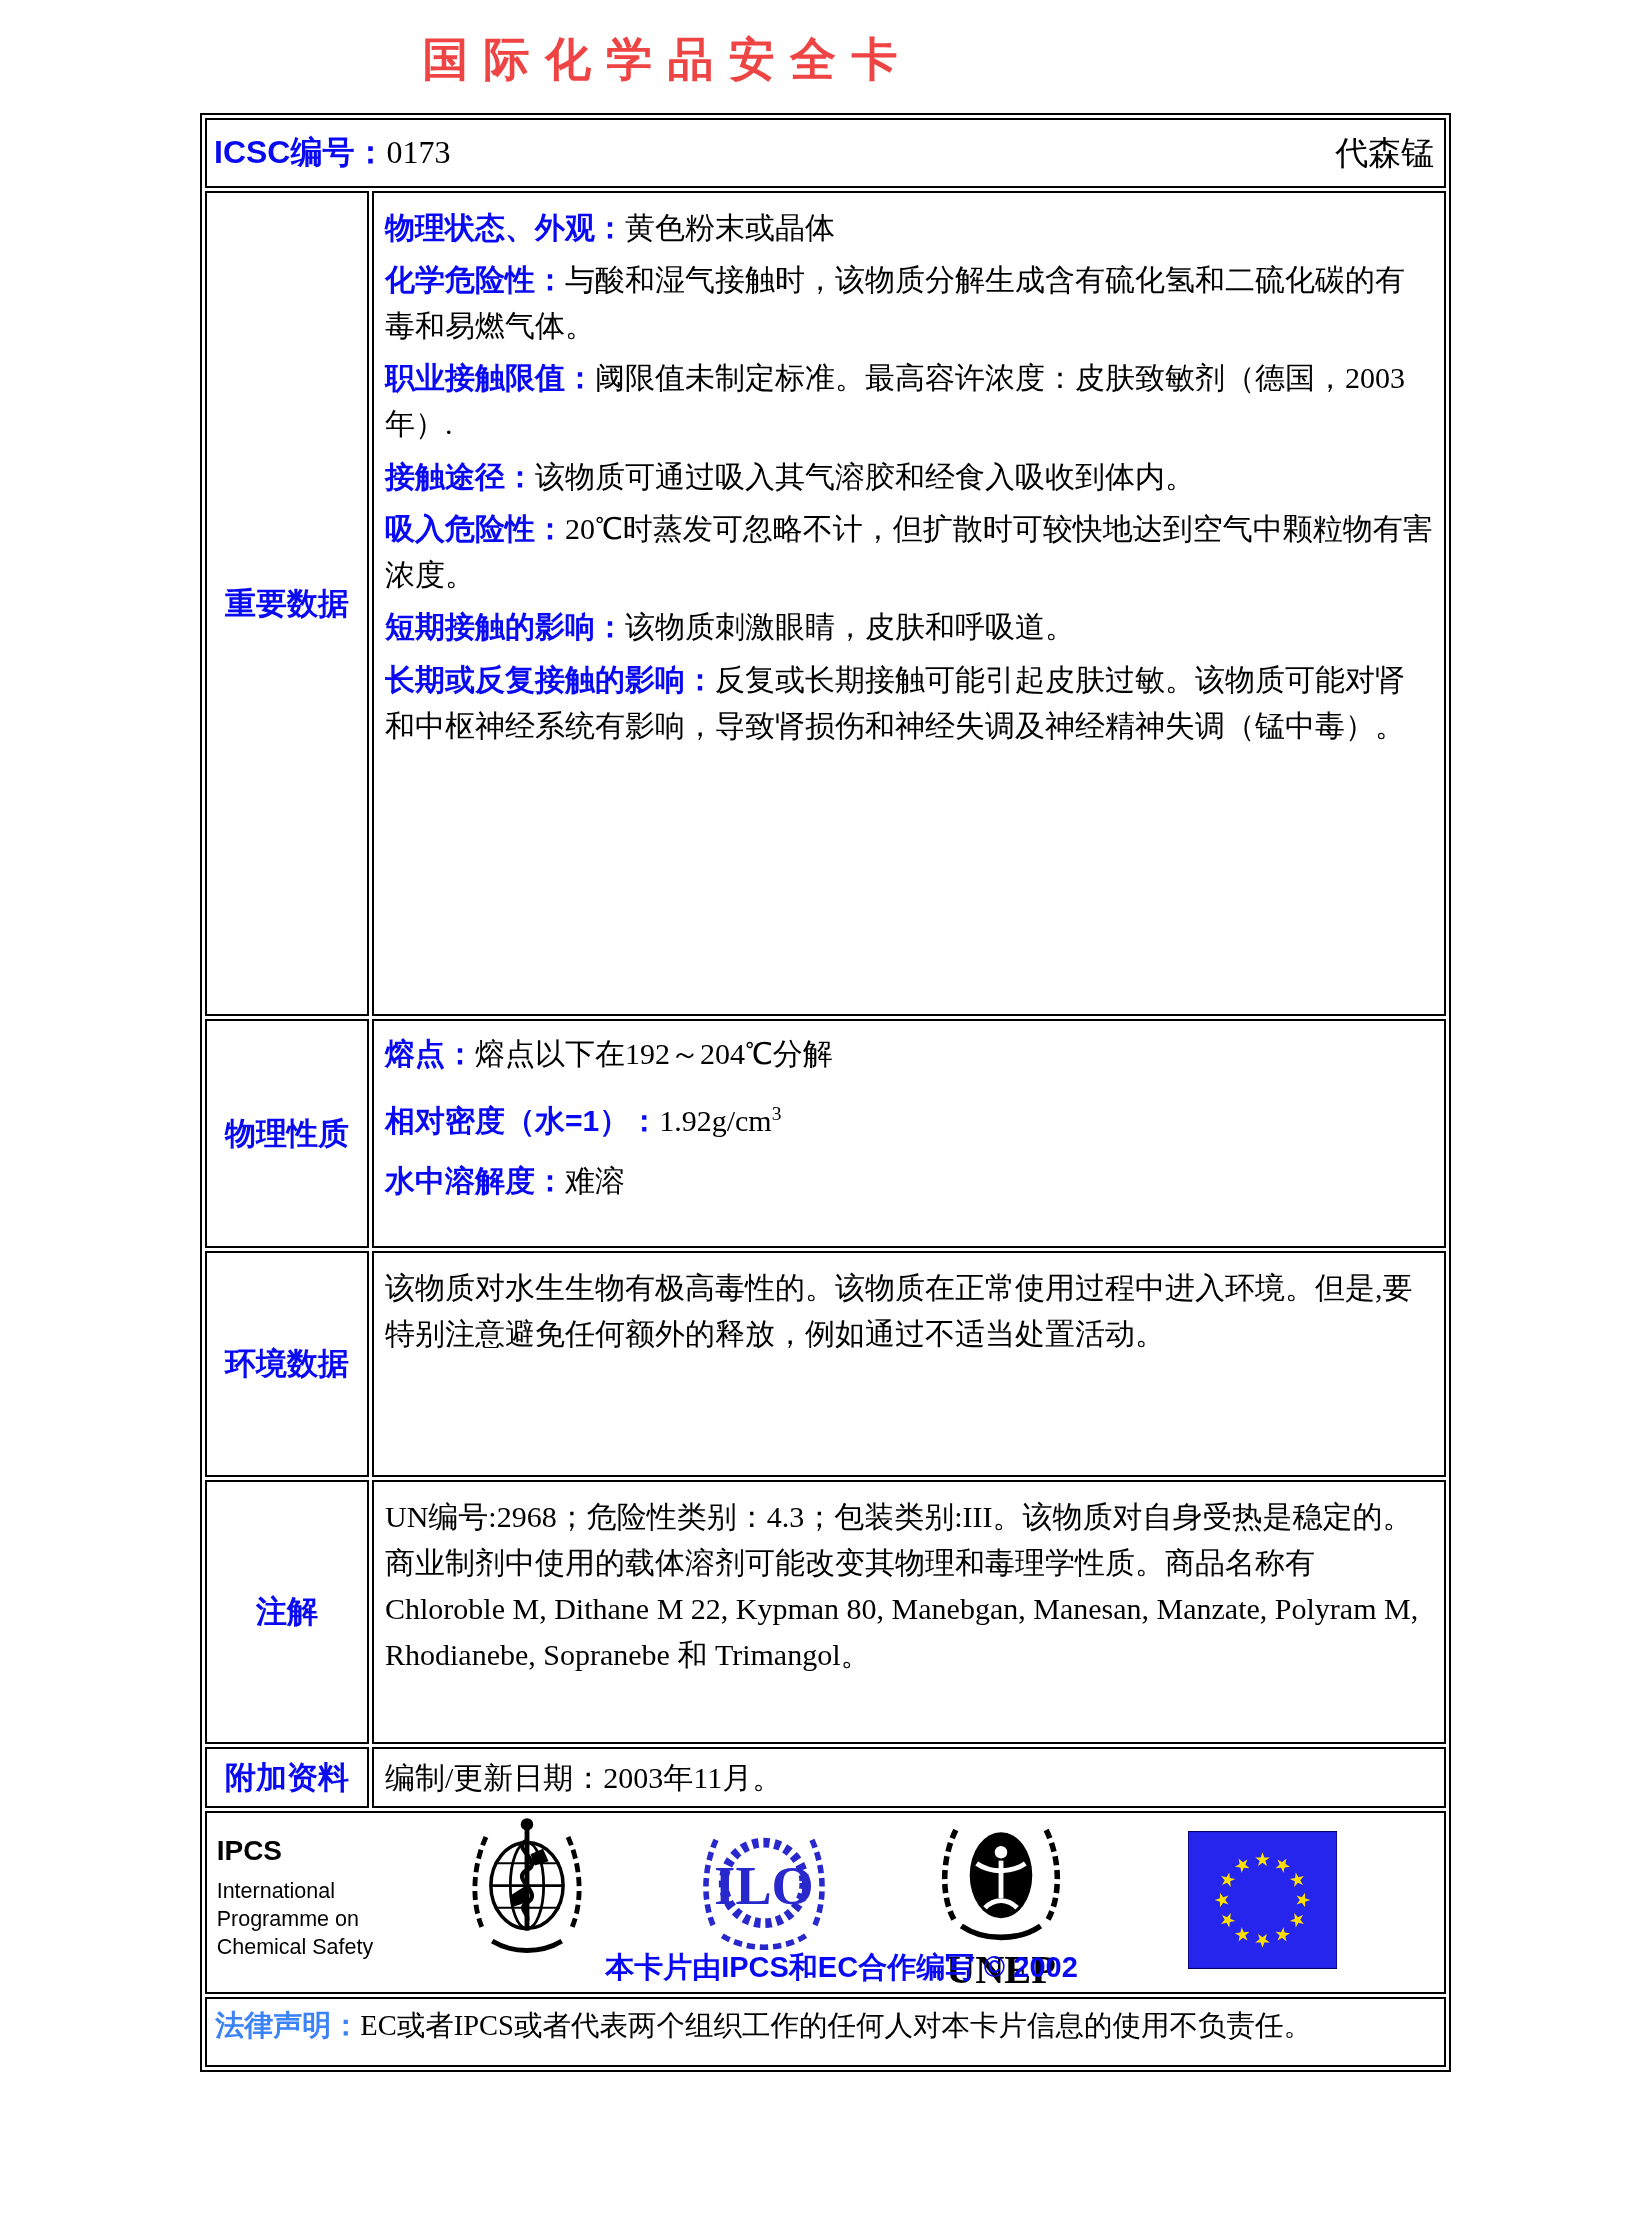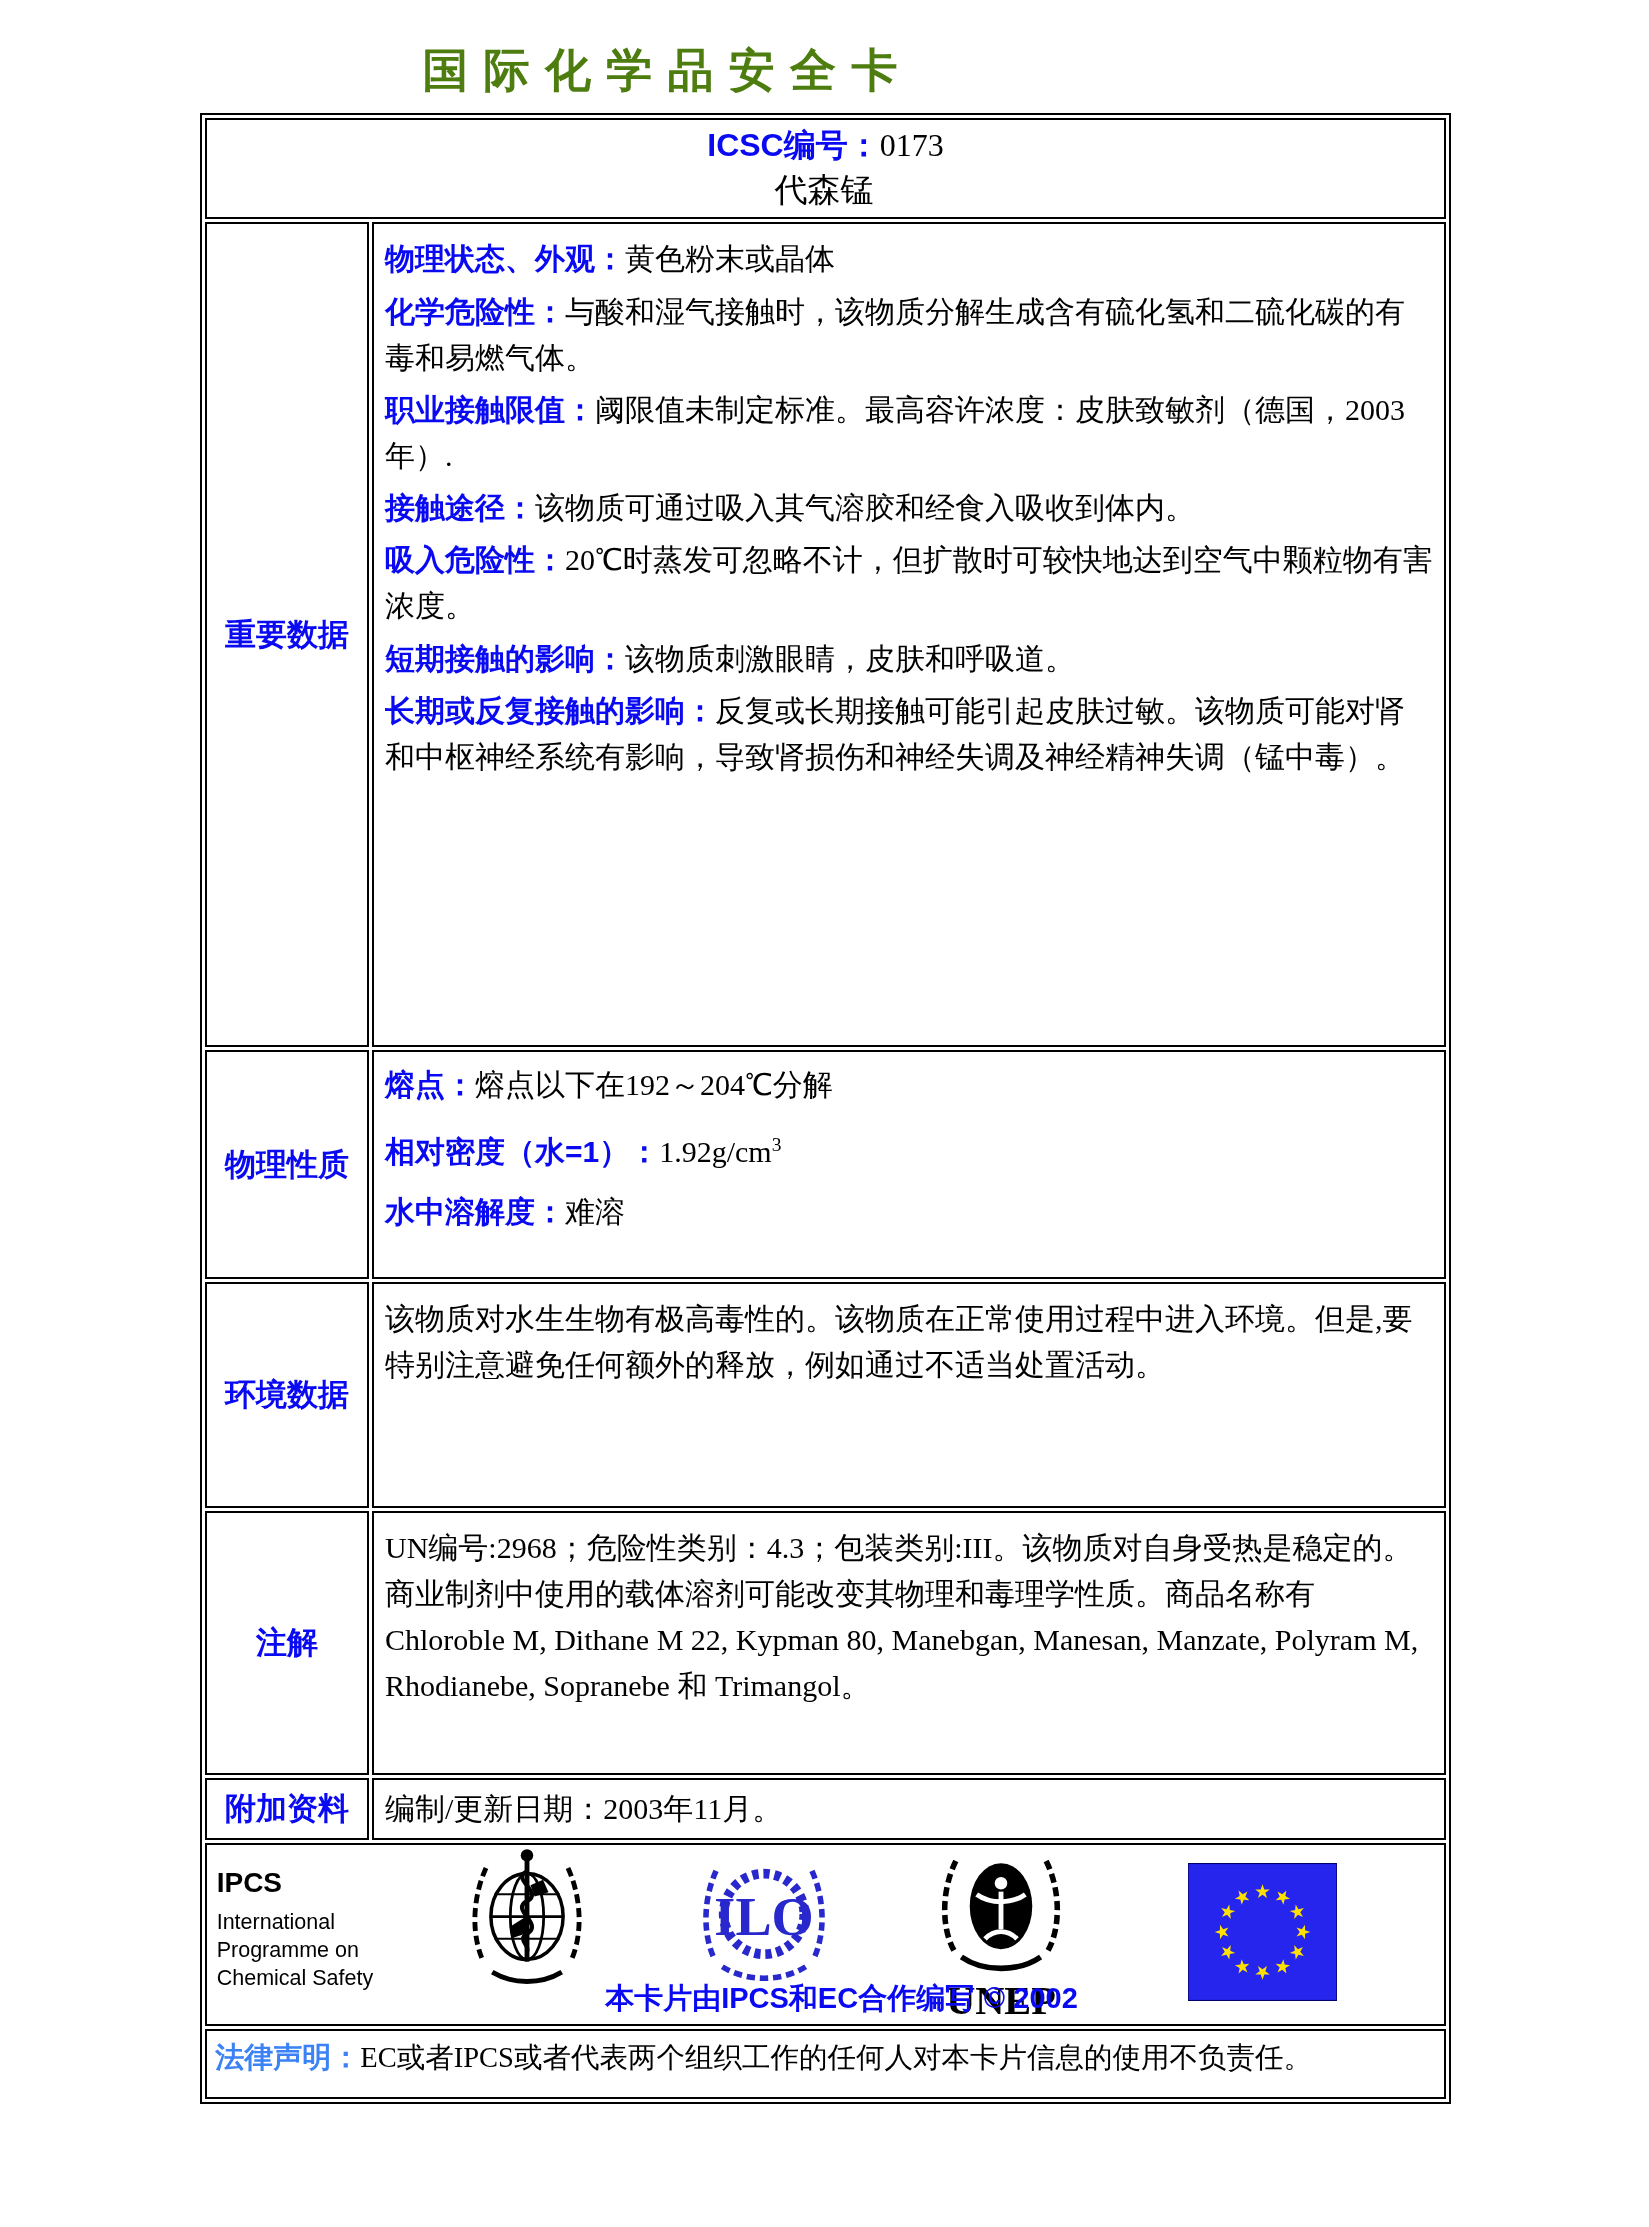--- a/index.html
+++ b/index.html
@@ -1,40 +1,40 @@
 <!DOCTYPE html>
 <html style="font-size:11px"><head>
 <meta charset="utf-8">
 <style>
   * { box-sizing: border-box; }
   html,body { margin:0; padding:0; background:#ffffff; }
   body { width:1649px; height:2227px; position:relative; font-family:"Liberation Serif", serif; color:#000; }
 
   .page-title {
-    position:absolute; top:40px; left:0; width:1335px; text-align:center;
+    position:absolute; top:29px; left:0; width:1335px; text-align:center;
     font-family:"DejaVu Serif", serif; font-weight:bold;
-    font-size:46px; letter-spacing:15.3px; color:#4d7c0f;
+    font-size:46px; letter-spacing:15.3px; color:#ef4444;
   }
 
   table.icsc {
     position:absolute; left:200px; top:113px; width:1251px;
     border-collapse:separate; border-spacing:3.5px;
     border:2.1px solid #000; background:#fff;
   }
   td { border:2.1px solid #000; background:#fff; }
 
   td.label-cell {
     width:161px; text-align:center; vertical-align:middle;
     font-family:"Liberation Sans", sans-serif; font-weight:bold;
     font-size:31px; color:#0909f2; padding:0 4.2px;
   }
   td.content-cell { vertical-align:top; padding:5.6px 11px; font-size:30px; line-height:46px; }
 
   .hdr-cell { height:70px; vertical-align:middle; padding:4.2px 7px; }
-  .hdr-flex { display:flex; justify-content:space-between; align-items:center; width:100%;flex-direction:column; }
+  .hdr-flex { display:flex; justify-content:space-between; align-items:center; width:100%; }
   .term {
     font-family:"Liberation Sans", sans-serif; font-weight:bold; color:#0909f2;
   }
   .hdr-left .term { font-size:32px; }
   .hdr-num { font-size:32px; font-family:"Liberation Serif", serif; }
   .hdr-name { font-size:33px; padding-right:2.8px; }
 
   .content-cell p { margin:6.3px 0; }
   .phys p { margin:14px 0; }
 

